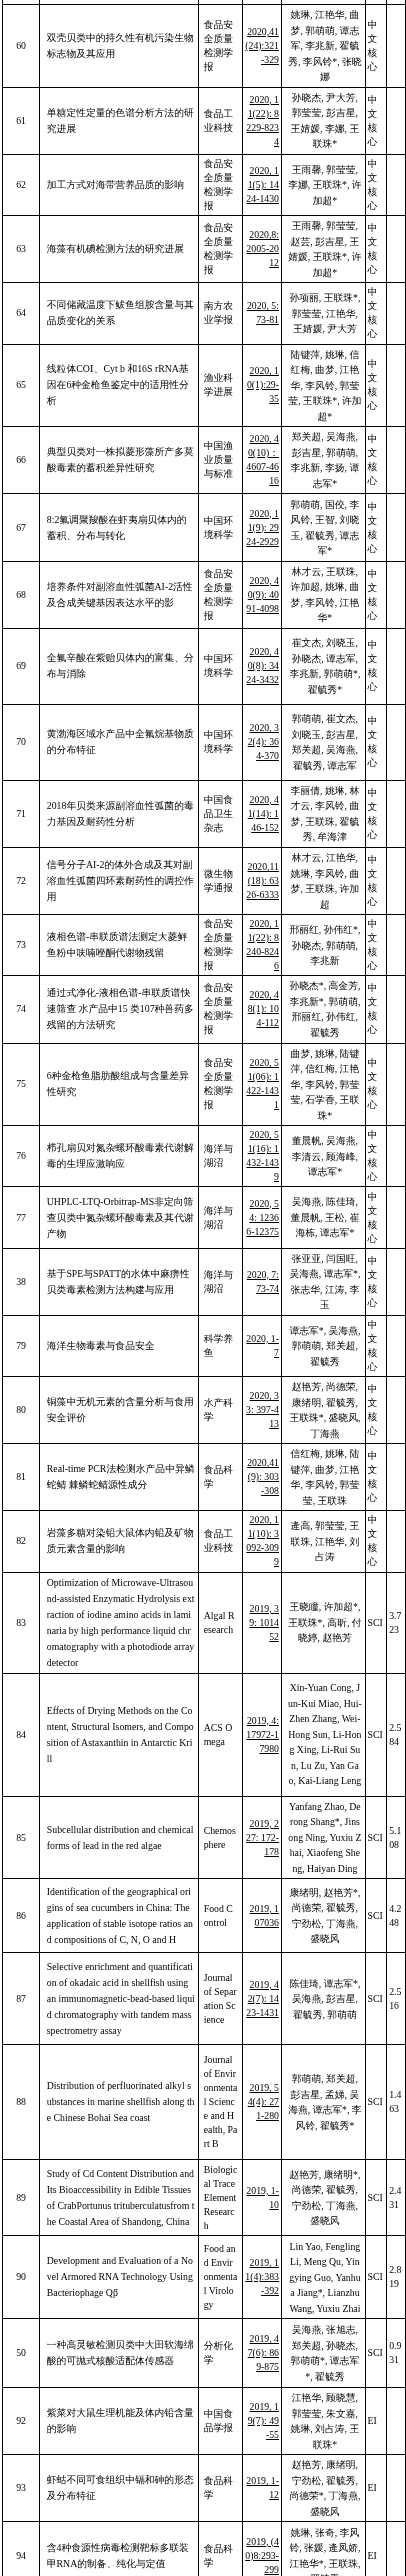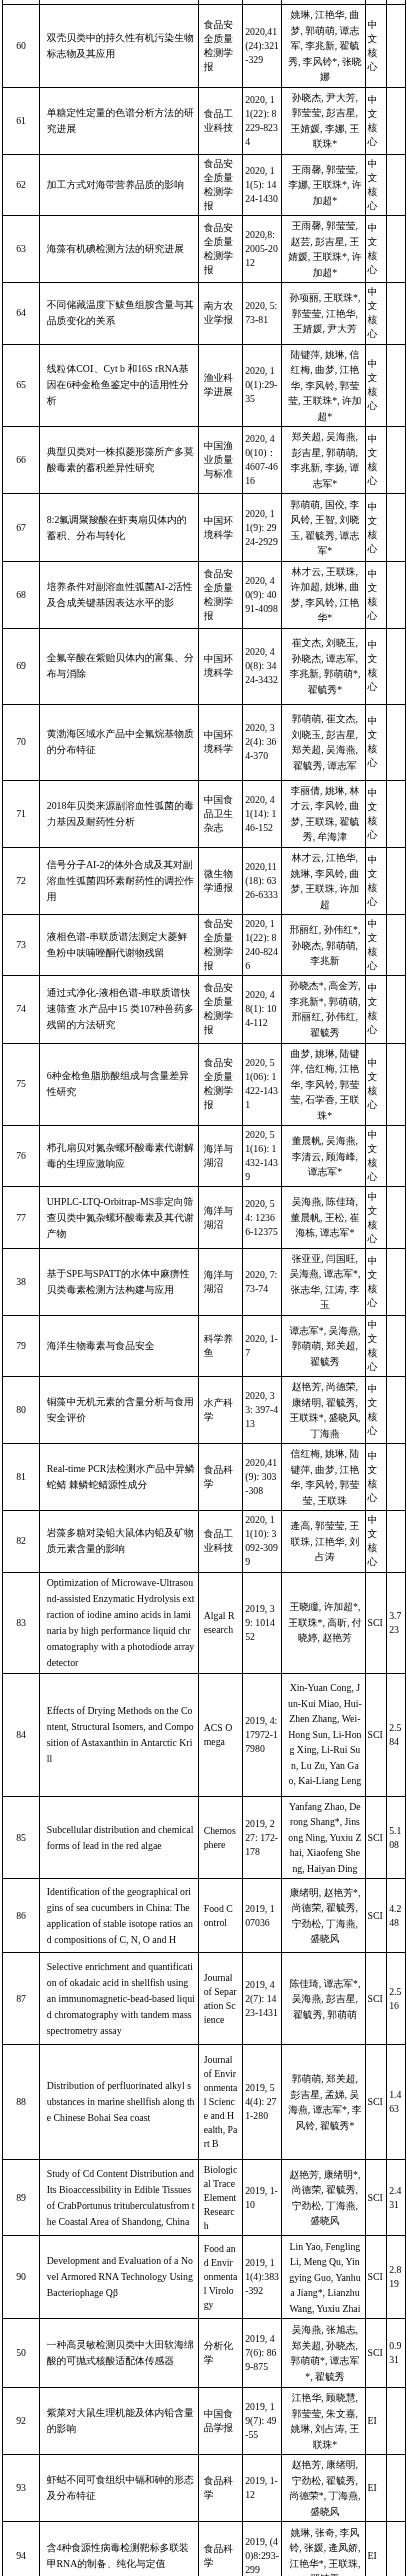--- a/index.html
+++ b/index.html
@@ -14,21 +14,21 @@
   }
   td{
     border:1px solid #000;vertical-align:middle;
     word-break:break-all;overflow:hidden;
     font-size:9.8px;line-height:14px;padding:1.5px 2.1px;
   }
   tr.partial td{border-top:none;height:4.1px;padding:0;}
   .c-no{text-align:center;}
   .c-title{text-align:left;padding:2.1px 3.1px 2.1px 6.7px;line-height:16px;}
   .c-journal{text-align:left;padding:2.1px 4.6px;}
-  .c-cite{text-align:left;padding:2.1px 2.1px;}
+  .c-cite{text-align:right;padding:2.1px 2.1px;text-decoration:underline;}
   .c-authors{text-align:center;padding:2.1px 3.1px 2.1px 5.7px;line-height:15.5px;}
   .c-level{text-align:left;padding:2.1px 1.5px;}
   .c-if{text-align:left;padding:2.1px 2.1px;}
 </style>
 </head>
 <body>
 
 <div class="page">
   <div id="table-mount">
       <table class="pub">

